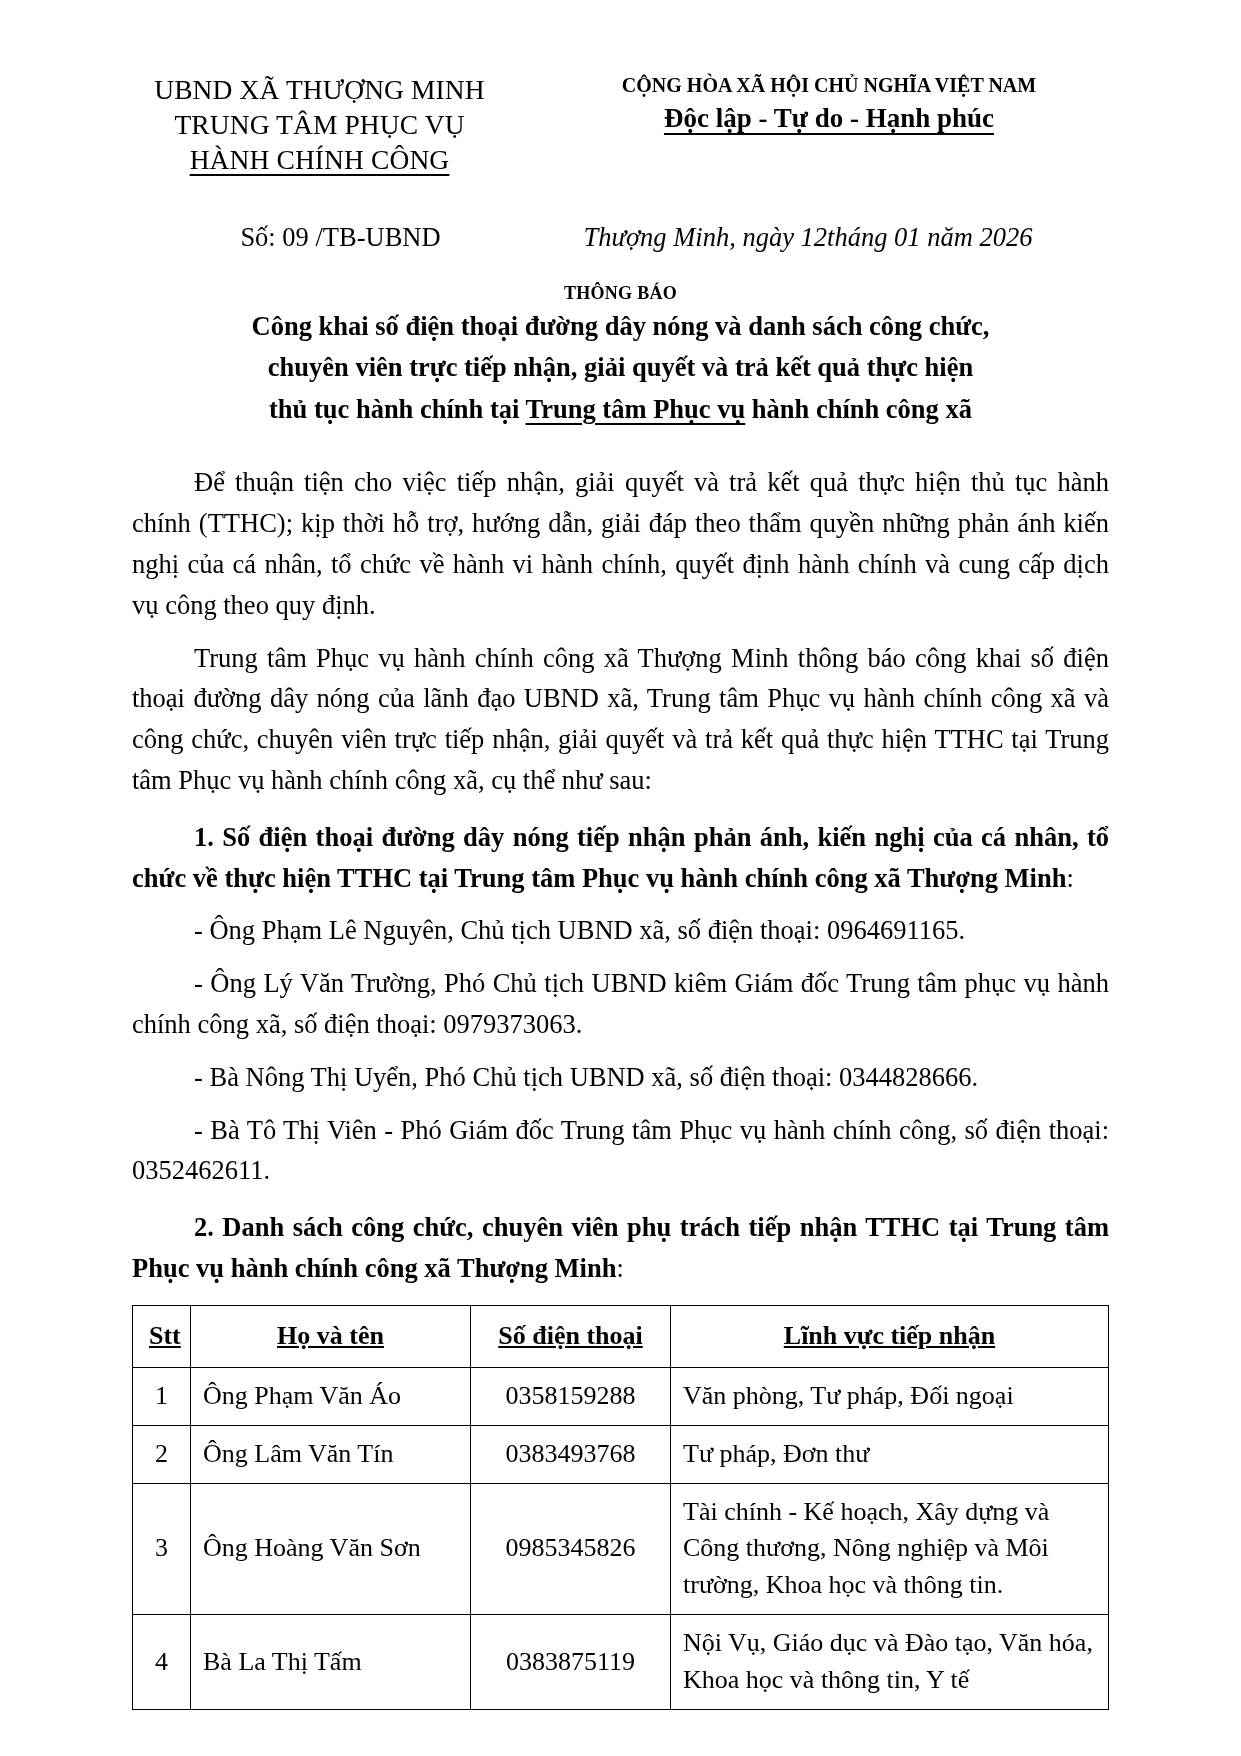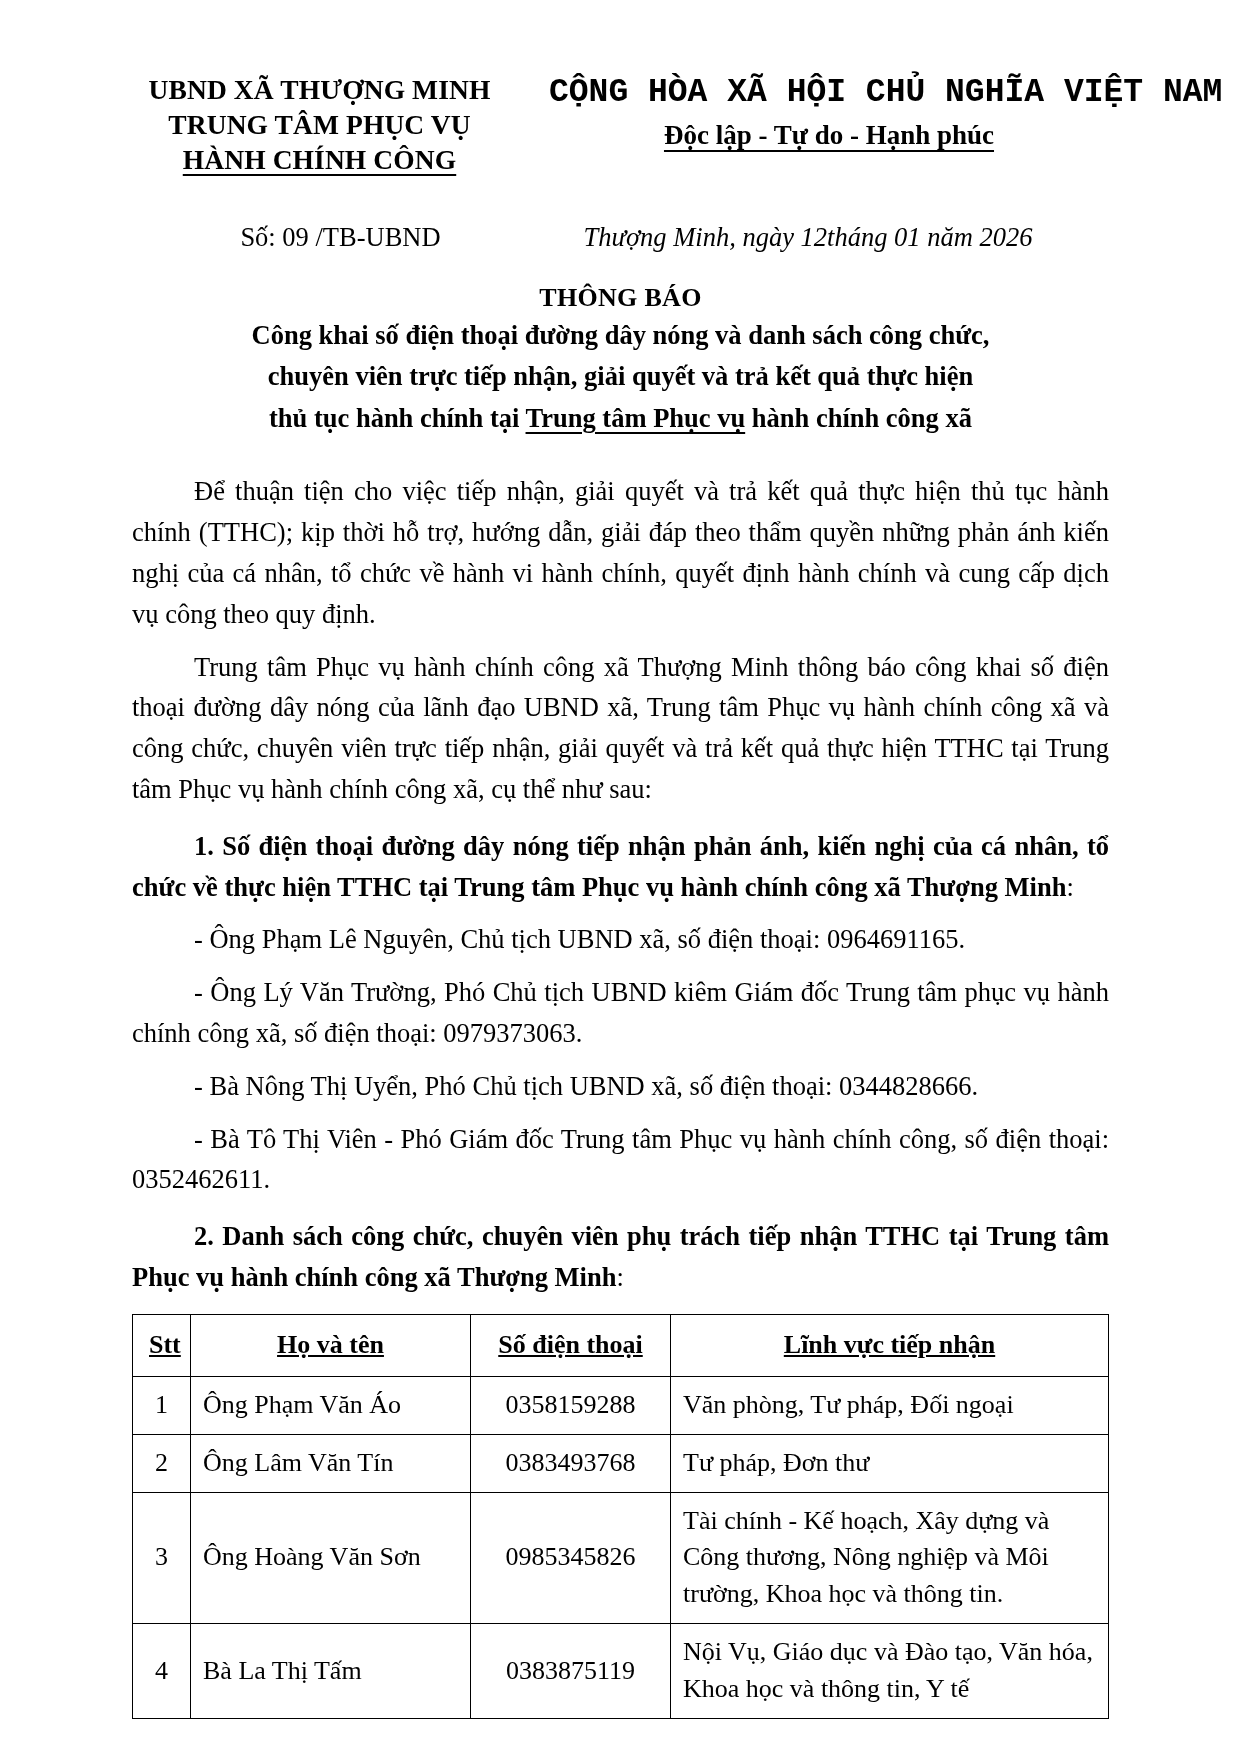--- a/index.html
+++ b/index.html
@@ -32,36 +32,35 @@
   }
   .header-left {
     width: 375px;
     text-align: center;
   }
   .header-right {
     width: 560px;
     text-align: center;
   }
   .org-line {
-    font-weight: bold;
+    font-weight: normal;
     font-size: 27.5px;
     line-height: 1.28;
     letter-spacing: 0.1px;
     white-space: nowrap;
   }
   .org-line.underlined-part .u {
     text-decoration: underline;
     text-underline-offset: 5px;
   }
   .nation-line {
     font-weight: bold;
-    font-size: 33px;
+    font-size: 20px;
     line-height: 1.3;
     white-space: nowrap;
-    font-family: Liberation Mono, monospace;
   }
   .motto-line {
     font-weight: bold;
     font-size: 27px;
     line-height: 1.35;
     margin-top: 2px;
     white-space: nowrap;
   }
   .motto-line span.u {
     text-decoration: underline;
@@ -90,21 +89,21 @@
     white-space: nowrap;
   }
 
   
   .title-block {
     margin-top: 30px;
     text-align: center;
   }
   .title-main {
     font-weight: bold;
-    font-size: 26px;
+    font-size: 18px;
     letter-spacing: 0.3px;
   }
   .title-sub {
     font-weight: bold;
     font-size: 26.5px;
     line-height: 1.42;
     margin-top: 4px;
     padding: 0 18px;
   }
   .title-sub .u {

